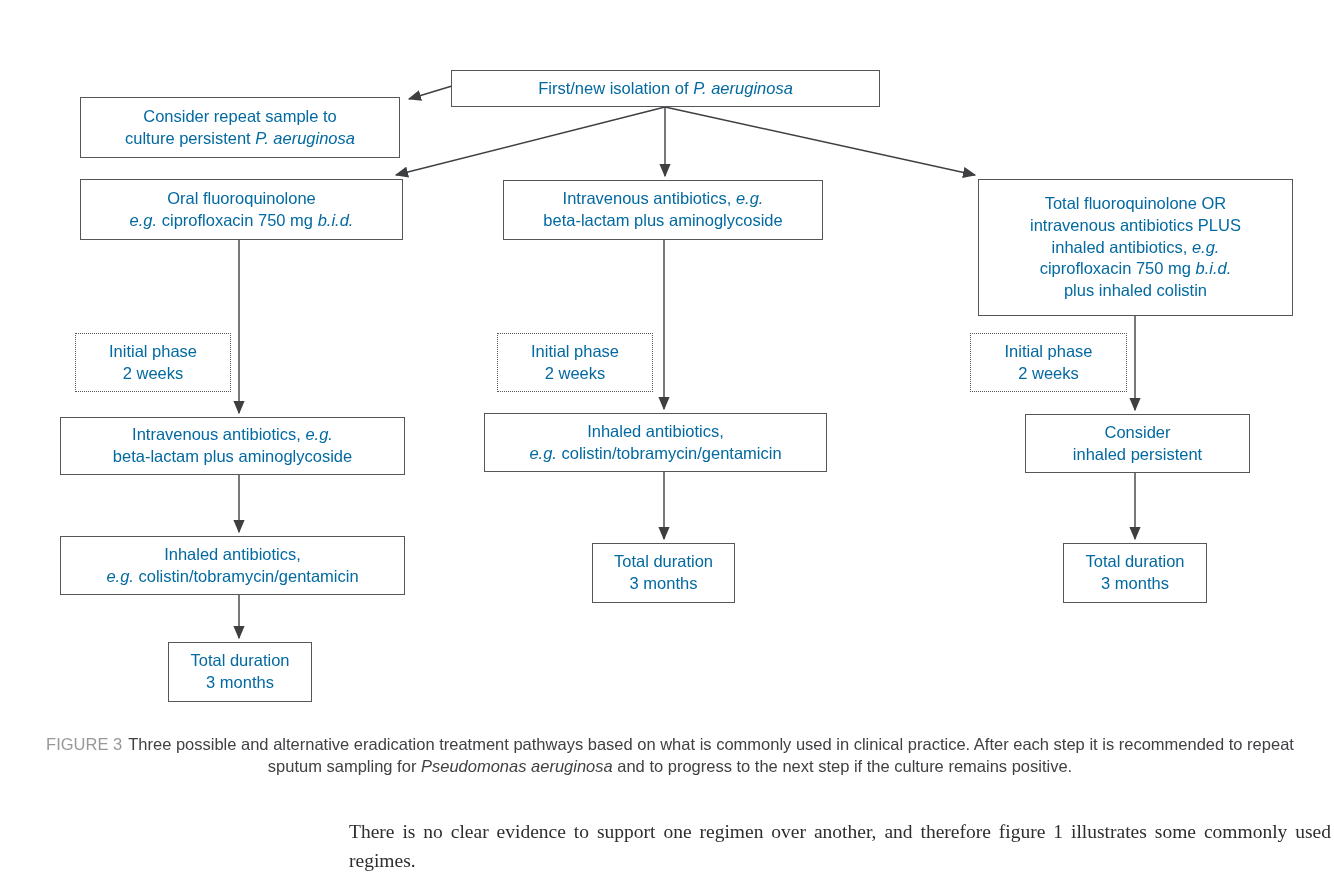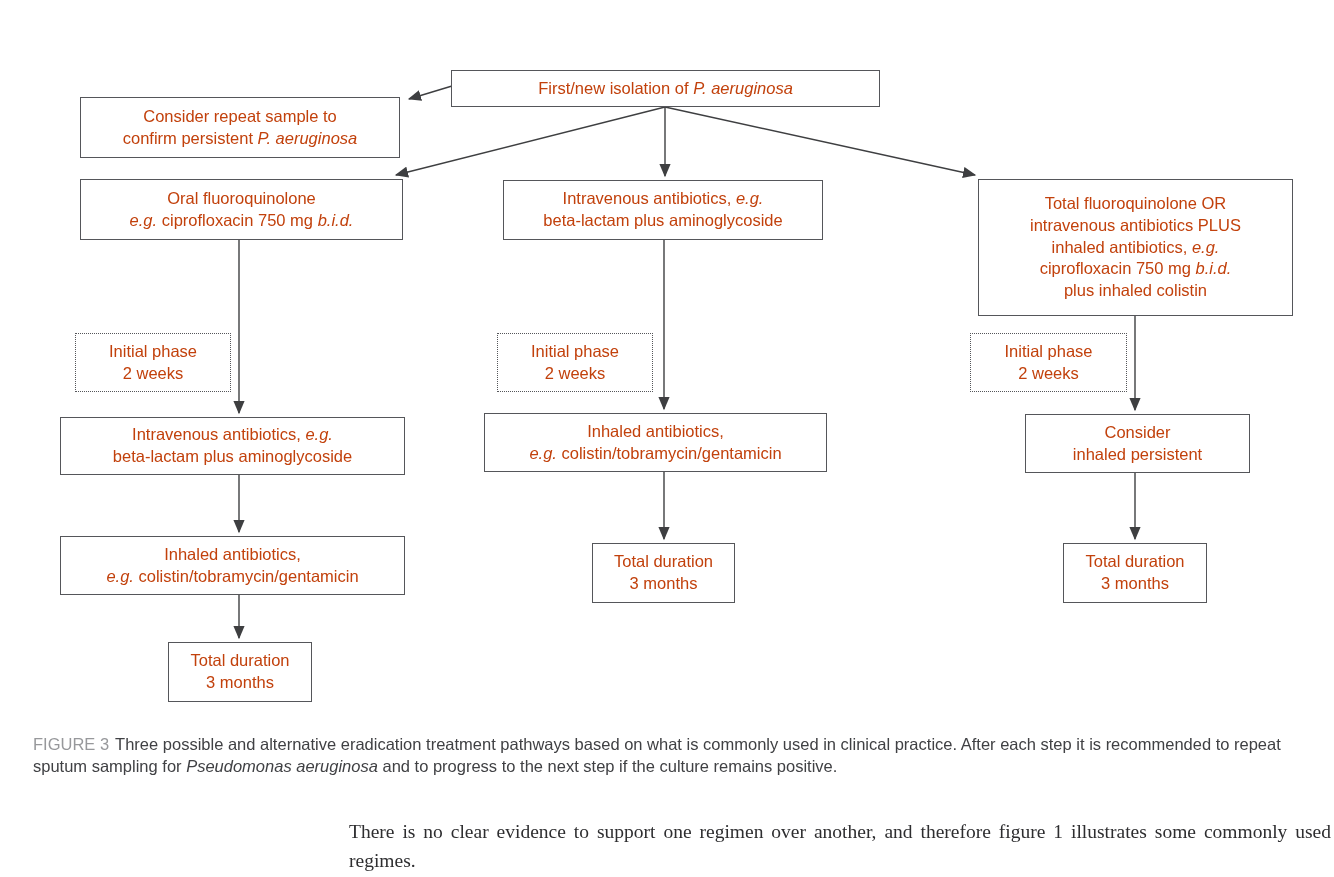--- a/index.html
+++ b/index.html
@@ -5,38 +5,38 @@
   html, body { margin: 0; padding: 0; background: #ffffff; }
   body { width: 1334px; height: 877px; position: relative; overflow: hidden;
          font-family: "Liberation Sans", sans-serif; }
   .stage { position: absolute; left: 0; top: 0; width: 1334px; height: 877px; }
 
   .node {
     position: absolute;
     box-sizing: border-box;
     border: 1.4px solid #55565a;
     background: #ffffff;
-    color: #c2410c;
+    color: #0369a1;
     font-size: 16.5px;
     line-height: 1.32;
     text-align: center;
     display: flex;
     align-items: center;
     justify-content: center;
     padding: 2px 6px;
   }
   .node.dotted { border: 1.6px dotted #55565a; }
 
   svg.arrows { position: absolute; left: 0; top: 0; pointer-events: none; }
 
   .caption {
     position: absolute;
     left: 33px; top: 733px; width: 1274px;
     font-size: 16.5px; line-height: 1.35; color: #404144;
-    text-align: left;
+    text-align: center;
   }
   .caption .cap-label { color: #97989b; margin-right: 6px; }
 
   .body-paragraph {
     position: absolute;
     left: 349px; top: 817px; width: 982px;
     font-family: "Liberation Serif", serif;
     font-size: 19.5px; line-height: 1.5; color: #2e2e30;
     text-align: justify;
   }
@@ -65,21 +65,21 @@
       <line x1="1135" y1="316" x2="1135" y2="410" marker-end="url(#ah)"></line>
       <line x1="1135" y1="473" x2="1135" y2="539" marker-end="url(#ah)"></line>
     </g>
   </svg>
 
   <div class="node" style="left:451px; top:70px; width:429px; height:37px;">
       <span><span>First/new isolation of </span><i>P. aeruginosa</i></span>
     </div>
 
   <div class="node" style="left:80px; top:97px; width:320px; height:61px;">
-      <span><span>Consider repeat sample to</span><br><span>confirm persistent </span><i>P. aeruginosa</i></span>
+      <span><span>Consider repeat sample to</span><br><span>culture persistent </span><i>P. aeruginosa</i></span>
     </div>
 
   <div class="node" style="left:80px; top:179px; width:323px; height:61px;">
       <span><span>Oral fluoroquinolone</span><br><i>e.g.</i><span> ciprofloxacin 750 mg </span><i>b.i.d.</i></span>
     </div>
 
   <div class="node" style="left:503px; top:180px; width:320px; height:60px;">
       <span><span>Intravenous antibiotics, </span><i>e.g.</i><br><span>beta-lactam plus aminoglycoside</span></span>
     </div>
 

